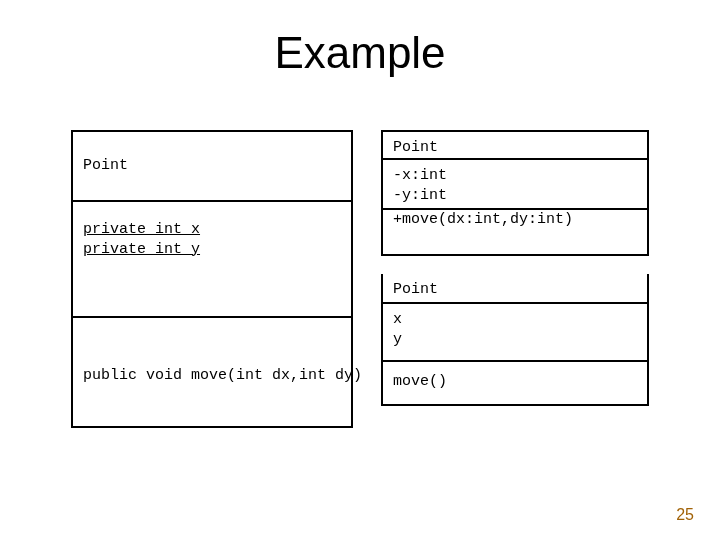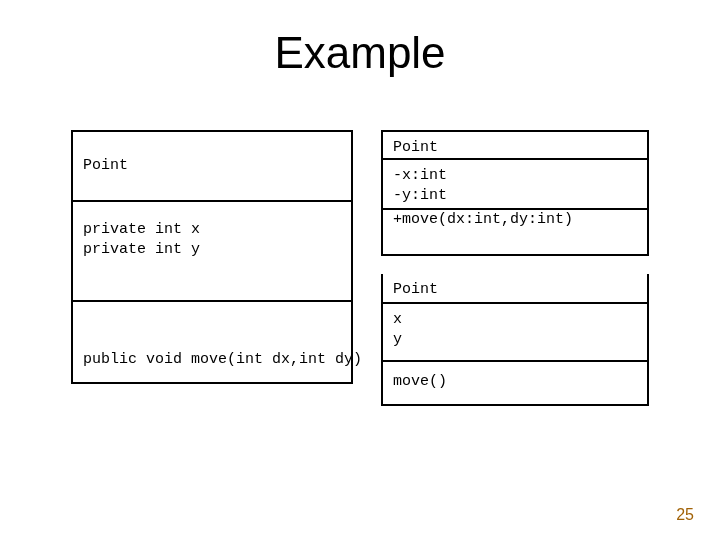--- a/index.html
+++ b/index.html
@@ -48,22 +48,22 @@
   .gap-right { height: 18px; }
   .page-num {
     position: absolute;
     right: 26px;
     bottom: 16px;
     font-family: Arial, sans-serif;
     font-size: 16px;
     color: #a16207;
   }
   .left-col .section-a { height: 72px; }
-  .left-col .section-b { height: 100px; }
-  .left-col .section-c { height: 82px; }
+  .left-col .section-b { height: 116px; text-decoration: underline; }
+  .left-col .section-c { height: 110px; }
   .right-col .r-title { height: 30px; }
   .right-col .r-attr { height: 50px; }
   .right-col .r-op { height: 46px; }
   .right-col .r-attr2 { height: 58px; }
   .right-col .r-op2 { height: 44px; }
 </style>
 </head>
 <body>
 
 <h1 class="title">Example</h1>

